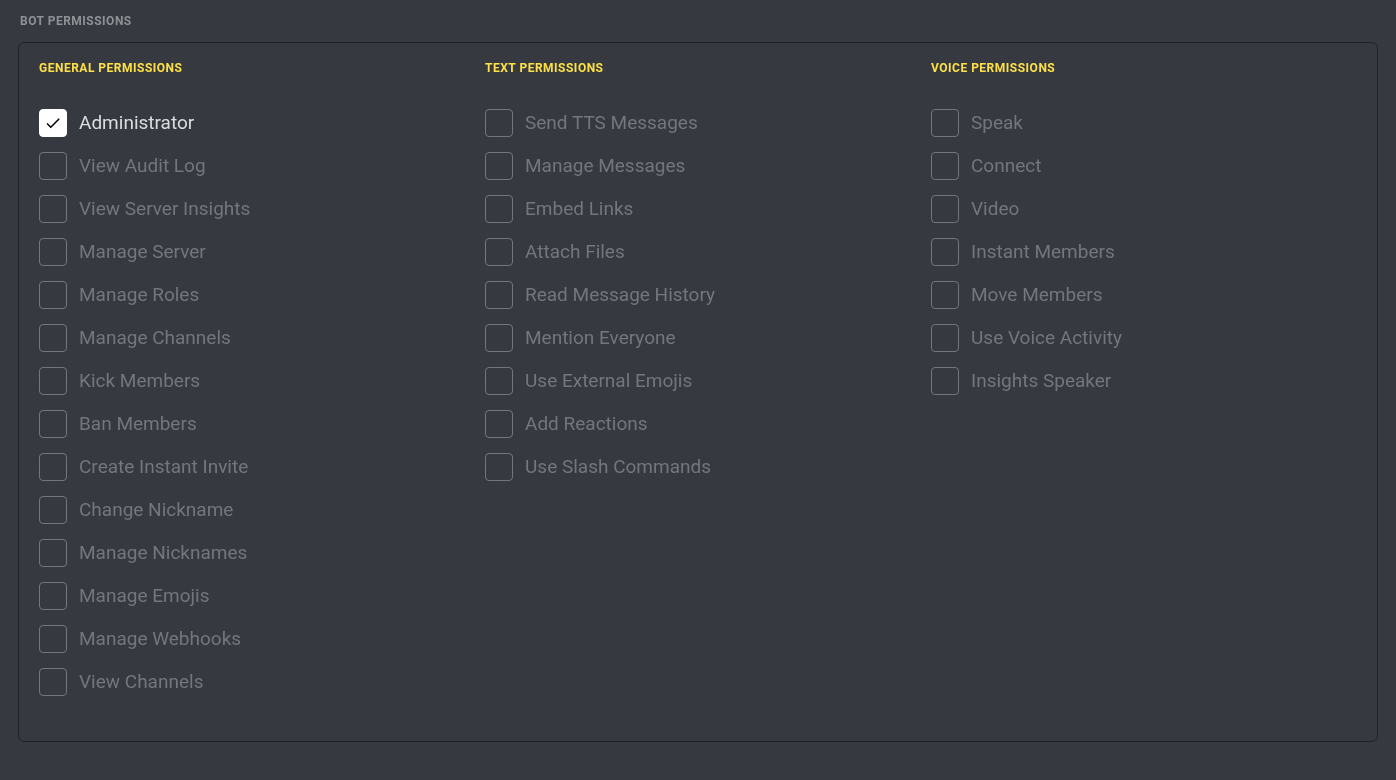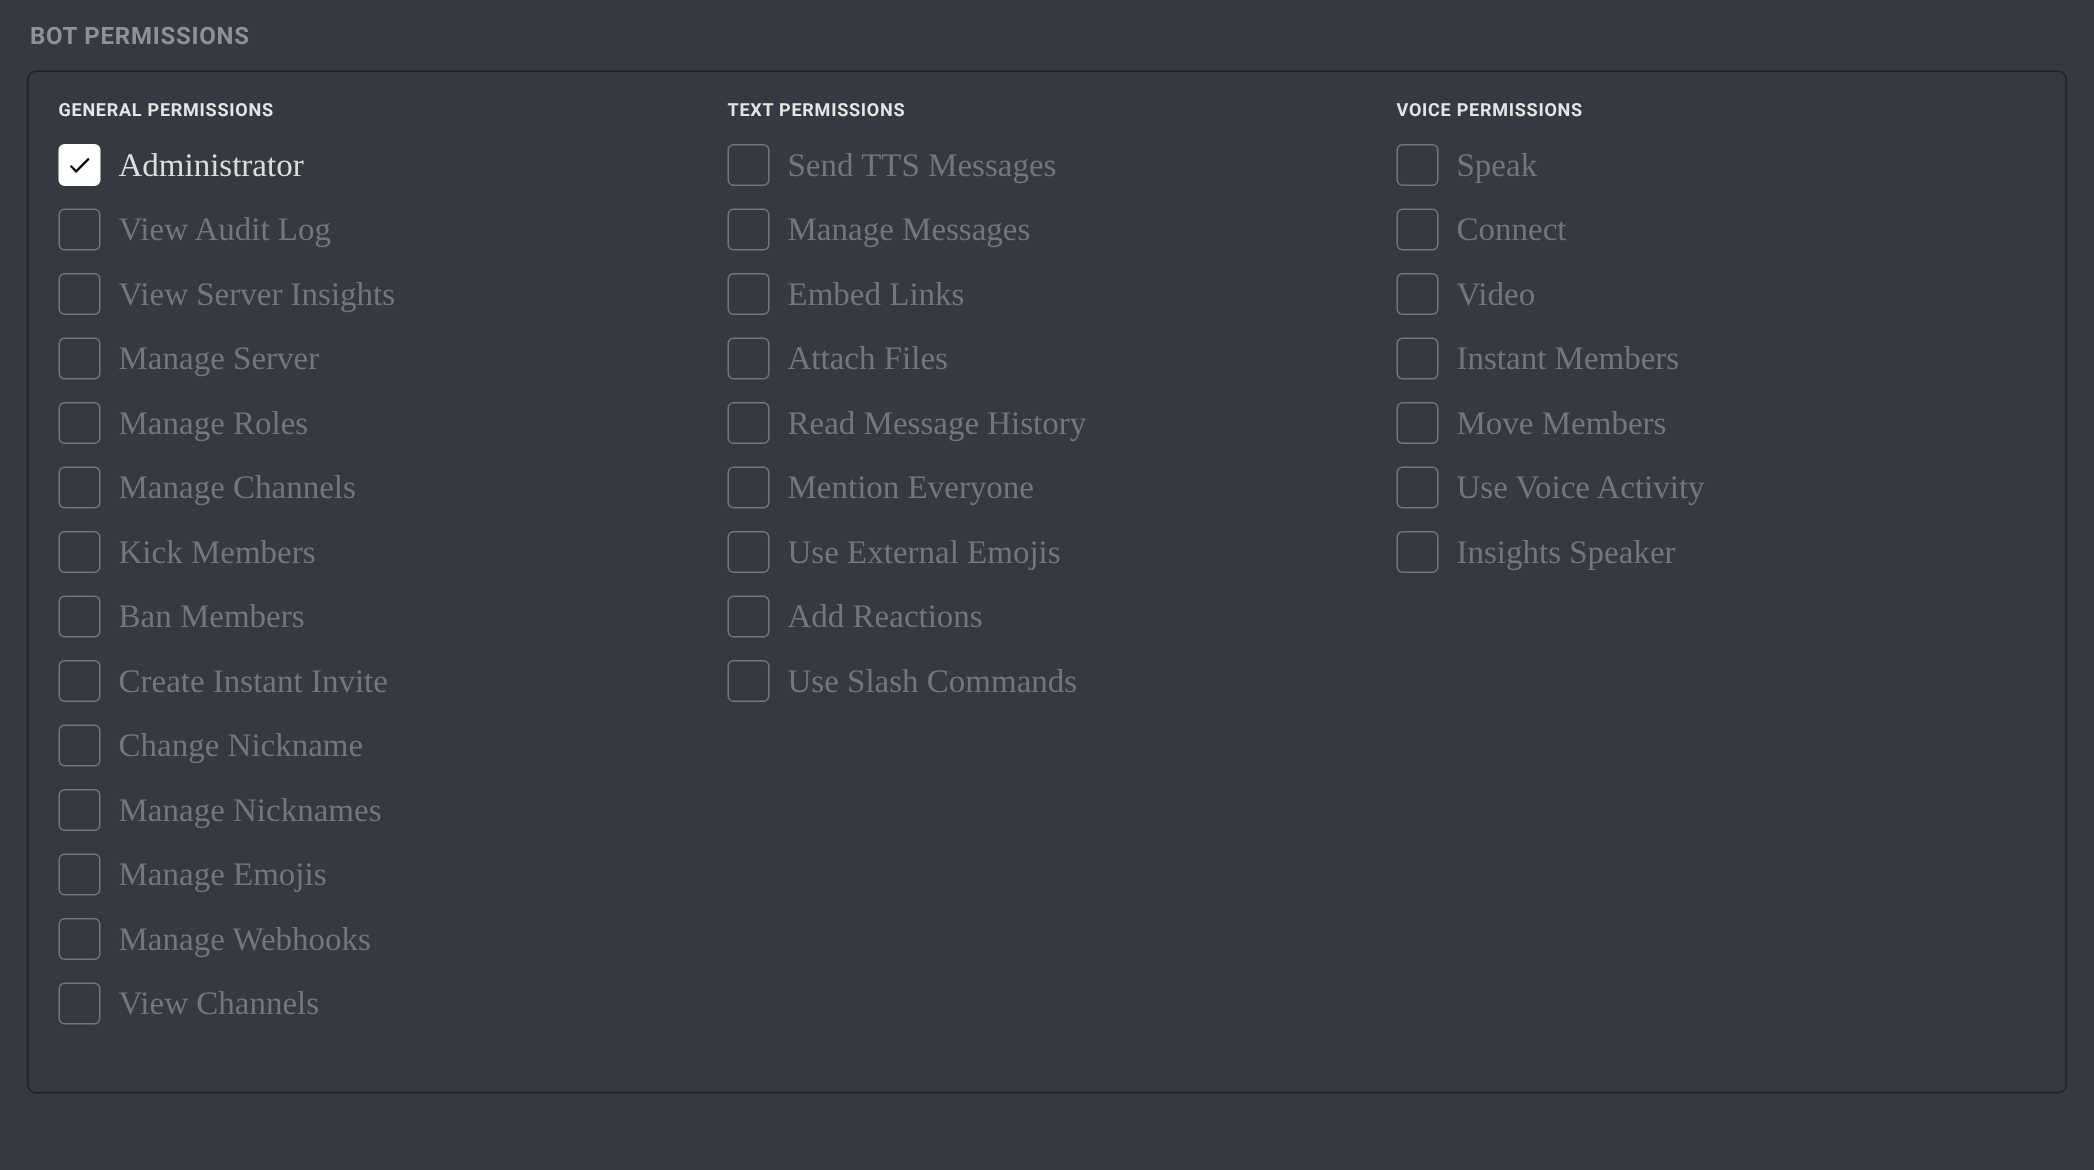--- a/index.html
+++ b/index.html
@@ -9,21 +9,21 @@
     }
     body {
       background-color: #36393f;
       font-family: -apple-system, BlinkMacSystemFont, "Segoe UI", Roboto, Helvetica, Arial, sans-serif;
       color: #b9bbbe;
       padding: 0;
       width: 1396px;
       height: 780px;
     }
     .section-title {
-      font-size: 16px;
+      font-size: 12px;
       font-weight: 700;
       color: #8e9297;
       letter-spacing: 0.5px;
       text-transform: uppercase;
       padding: 14px 20px 14px 20px;
     }
     .permissions-panel {
       border: 1px solid #202225;
       border-radius: 6px;
       margin: 0 18px 18px 18px;
@@ -31,24 +31,24 @@
       display: flex;
       gap: 20px;
     }
     .column {
       flex: 1;
       min-width: 0;
     }
     .column-header {
       font-size: 12px;
       font-weight: 700;
-      color: #e5e5e5;
+      color: #fde047;
       letter-spacing: 0.5px;
       text-transform: uppercase;
-      margin-bottom: 16px;
+      margin-bottom: 34px;
     }
     .perm-row {
       display: flex;
       align-items: center;
       gap: 12px;
       margin-bottom: 15px;
       cursor: pointer;
     }
     .checkbox {
       width: 28px;
@@ -67,24 +67,23 @@
     }
     .checkbox svg {
       width: 18px;
       height: 18px;
       display: none;
     }
     .checkbox.checked svg {
       display: block;
     }
     .perm-label {
-      font-size: 22px;
+      font-size: 19px;
       color: #72767d;
       line-height: 1.2;
-      font-family: Liberation Serif, serif;
     }
     .perm-row.checked .perm-label {
       color: #dcddde;
     }
   </style>
 </head>
 <body>
 
 <div class="section-title">BOT PERMISSIONS</div>
 

